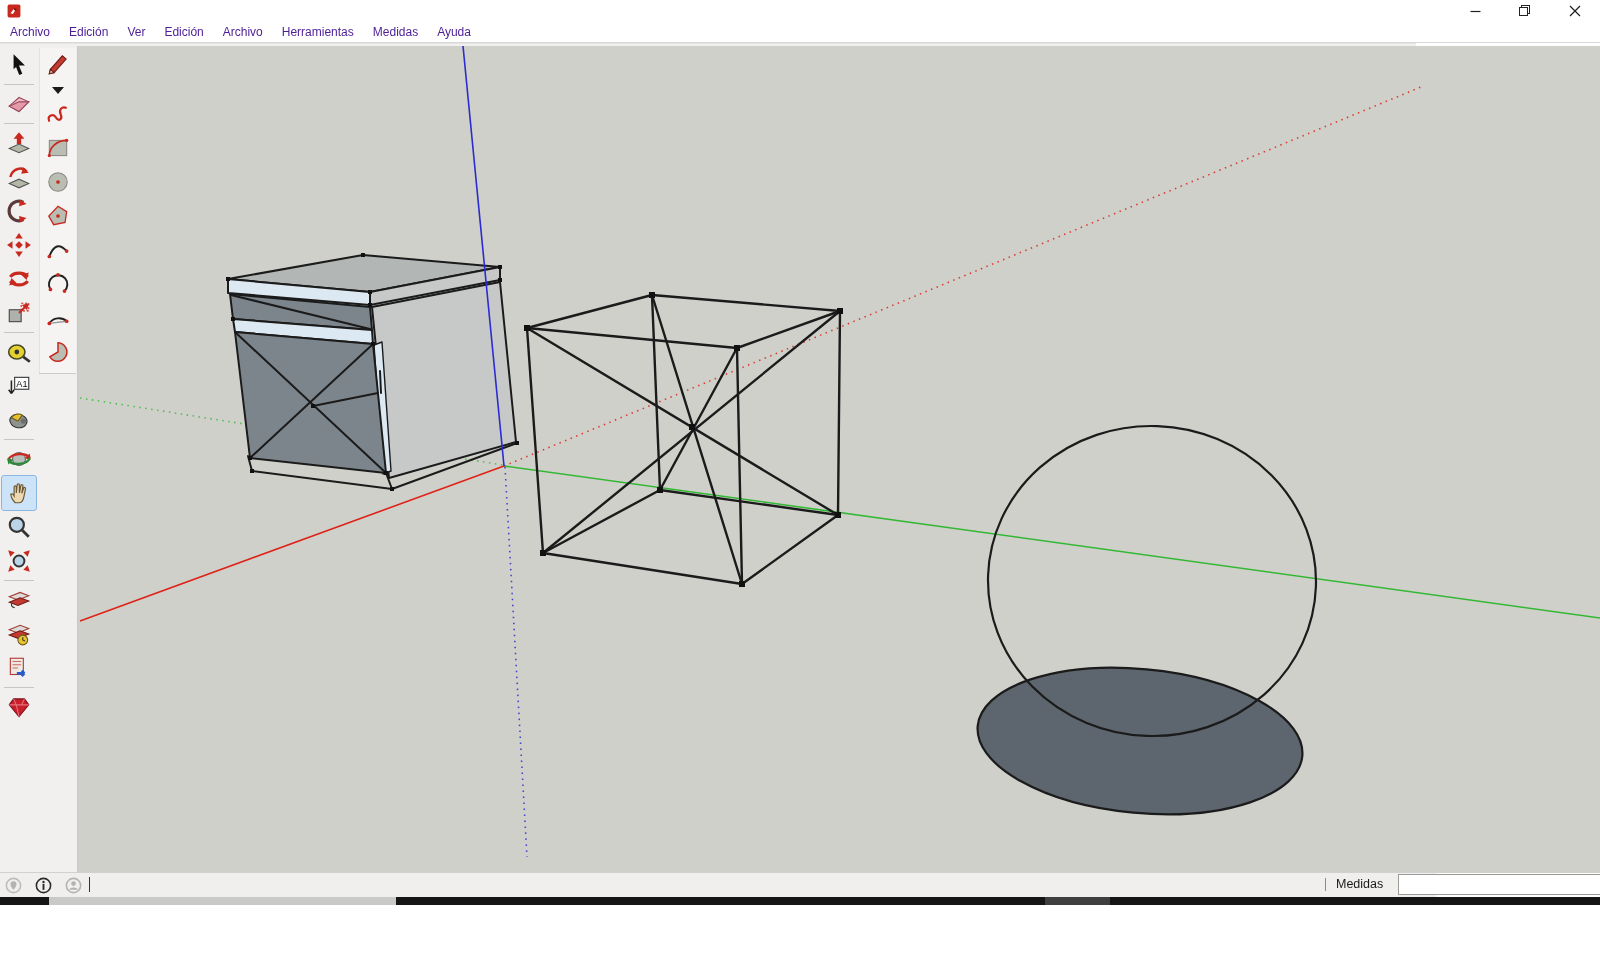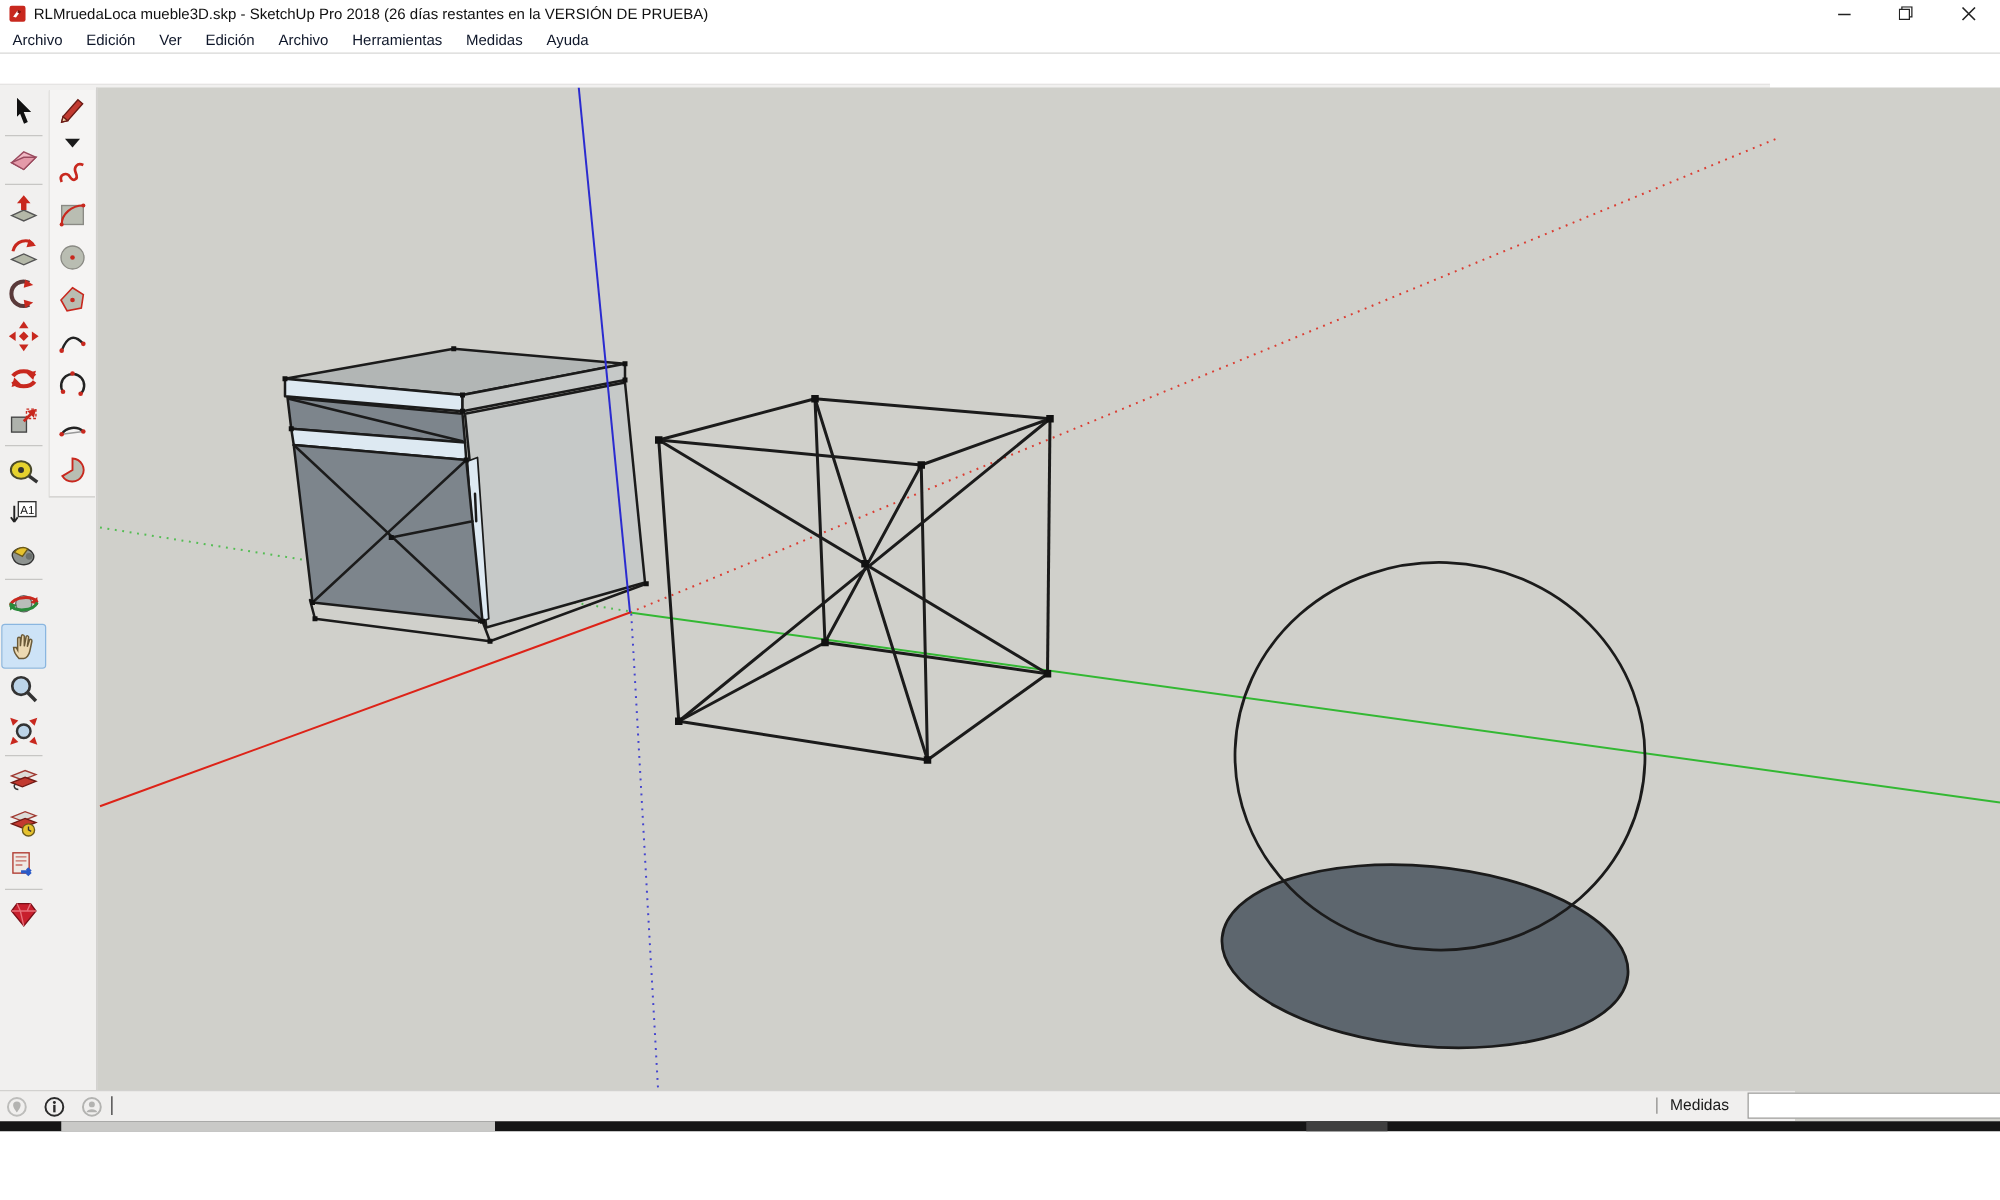--- a/index.html
+++ b/index.html
@@ -11,23 +11,23 @@
   }
   
   .titlebar{position:absolute;left:0;top:0;width:1600px;height:22px;background:#ffffff;display:flex;align-items:center;}
   .app-logo{width:14px;height:14px;margin:0 6px 0 7px;flex:0 0 auto;}
   .title-text{font-size:12px;color:#111;white-space:nowrap;}
   .win-controls{position:absolute;right:0;top:0;height:22px;display:flex;}
   .win-btn{width:50px;height:22px;display:flex;align-items:center;justify-content:center;color:#222;}
   .win-btn svg{display:block;}
   
   .menubar{position:absolute;left:0;top:22px;width:1600px;height:21px;background:#ffffff;display:flex;align-items:center;padding-left:10px;box-sizing:border-box;border-bottom:1px solid #d8d8d6;}
-  .menu-item{font-size:12px;color:#0f172a;margin-right:19px;white-space:nowrap;}
-  
-  .main{position:absolute;left:0;top:43px;width:1416px;height:829px;background:#f1f0ef;border-top:1px solid #e5e4e3;margin-top:24px;}
+  .menu-item{font-size:12px;color:#4c1d95;margin-right:19px;white-space:nowrap;}
+  
+  .main{position:absolute;left:0;top:43px;width:1416px;height:829px;background:#f1f0ef;border-top:1px solid #e5e4e3;}
   .viewport{position:absolute;left:77px;top:2px;width:1523px;height:827px;background:var(--viewport-bg,#d0d0cb);}
   .viewport svg{display:block;}
   
   .toolbox{position:absolute;left:0;top:2px;width:77px;height:827px;background:#f1f0ef;border-right:1px solid #c9c8c6;}
   .toolcol{position:absolute;top:2px;display:flex;flex-direction:column;align-items:center;}
   .toolcol.main-col{left:1px;width:36px;}
   .toolcol.draw-col{left:39px;width:36px;background:#f5f4f3;border-left:1px solid #e3e2e0;padding-bottom:4px;box-shadow:0 1px 0 #cccbc9;}
   .tool-btn{width:34px;height:34px;display:flex;align-items:center;justify-content:center;border-radius:2px;}
   .tool-btn svg{width:26px;height:26px;display:block;}
   .tool-btn.small{height:15px;}
@@ -50,21 +50,20 @@
 </style>
 </head>
 <body>
 
 <div class="titlebar">
   <svg class="app-logo" viewBox="0 0 24 24">
     <rect x="1" y="1" width="22" height="22" rx="3" fill="#c8281e"></rect>
     <path d="M6 16 L12 8 L15 10 L10 17 Z" fill="#ffffff"></path>
     <path d="M13 7 l4 2 -2 3 -3.5-2 Z" fill="#7a1510"></path>
   </svg>
-  <span class="title-text">RLMruedaLoca mueble3D.skp - SketchUp Pro 2018 (26 días restantes en la VERSIÓN DE PRUEBA)</span>
   <div class="win-controls">
     <div class="win-btn">
       <svg width="11" height="11" viewBox="0 0 11 11">
           <line x1="0.5" y1="5.5" x2="10.5" y2="5.5" stroke="#222" stroke-width="1.2"></line>
         </svg>
     </div>
     <div class="win-btn">
       <svg width="12" height="12" viewBox="0 0 12 12">
         <rect x="2.5" y="0.5" width="8" height="8" fill="none" stroke="#222"></rect>
         <rect x="0.5" y="2.5" width="8" height="8" fill="#fff" stroke="#222"></rect>

